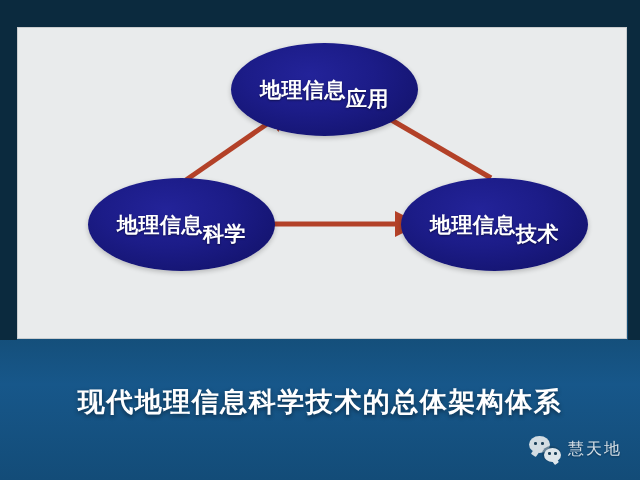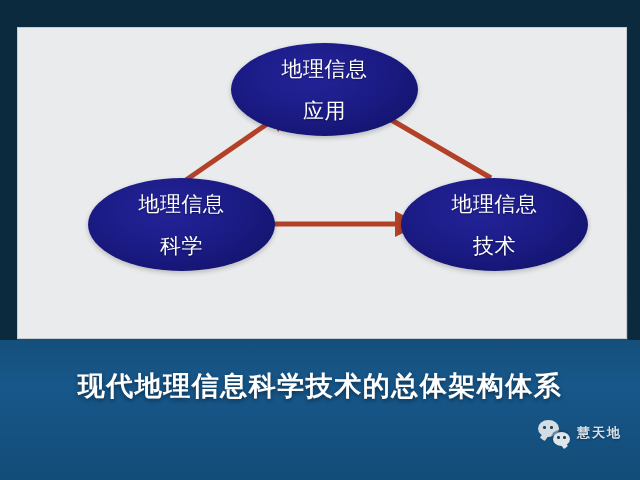--- a/index.html
+++ b/index.html
@@ -51,25 +51,25 @@
     position: absolute;
     left: 0; top: 0;
     width: 608px; height: 310px;
   }
 
   .node {
     position: absolute;
     border-radius: 50%;
     background: radial-gradient(ellipse at 42% 34%, #232399 0%, #1c1c88 42%, #141470 80%, #101060 100%);
     display: flex;
-    flex-direction: column;
+    flex-direction: row;
     align-items: center;
     justify-content: center;
     color: #ffffff;
-    font-weight: normal;
+    font-weight: bold;
     line-height: 1.12;
     text-align: center;
     letter-spacing: 0.5px;
     text-shadow: 0 1px 2px rgba(0,0,0,0.45);
     box-shadow: 0 2px 5px rgba(0,0,0,0.22);
   }
 
   #node-app {
     left: 213px;
     top: 15px;
@@ -99,21 +99,21 @@
     left: 0; top: 0;
     width: 608px;
     height: 310px;
     pointer-events: none;
   }
 
   
   #caption-band {
     position: absolute;
     left: 0;
-    top: 324px;
+    top: 340px;
     width: 640px;
     height: 140px;
   }
   #caption-title {
     position: absolute;
     left: 0;
     top: 44px;
     width: 640px;
     text-align: center;
     color: #ffffff;
@@ -177,22 +177,22 @@
     border-radius: 50%;
     background: #1d3f56;
   }
   #wechat-icon .d1 { left: 5px;  top: 6px; }
   #wechat-icon .d2 { left: 12px; top: 6px; }
   #wechat-icon .d3 { right: 10px; bottom: 7px; }
   #wechat-icon .d4 { right: 4px;  bottom: 7px; }
 
   #watermark-label {
     color: #e8edf1;
-    font-size: 13px;
-    font-weight: bold;
+    font-size: 16px;
+    font-weight: normal;
     letter-spacing: 2px;
     font-family: "DejaVu Serif", "Liberation Serif", serif;
     text-shadow: 0 1px 2px rgba(0,0,0,0.4);
   }
 </style>
 </head>
 <body>
 
 <div id="stage">
 

